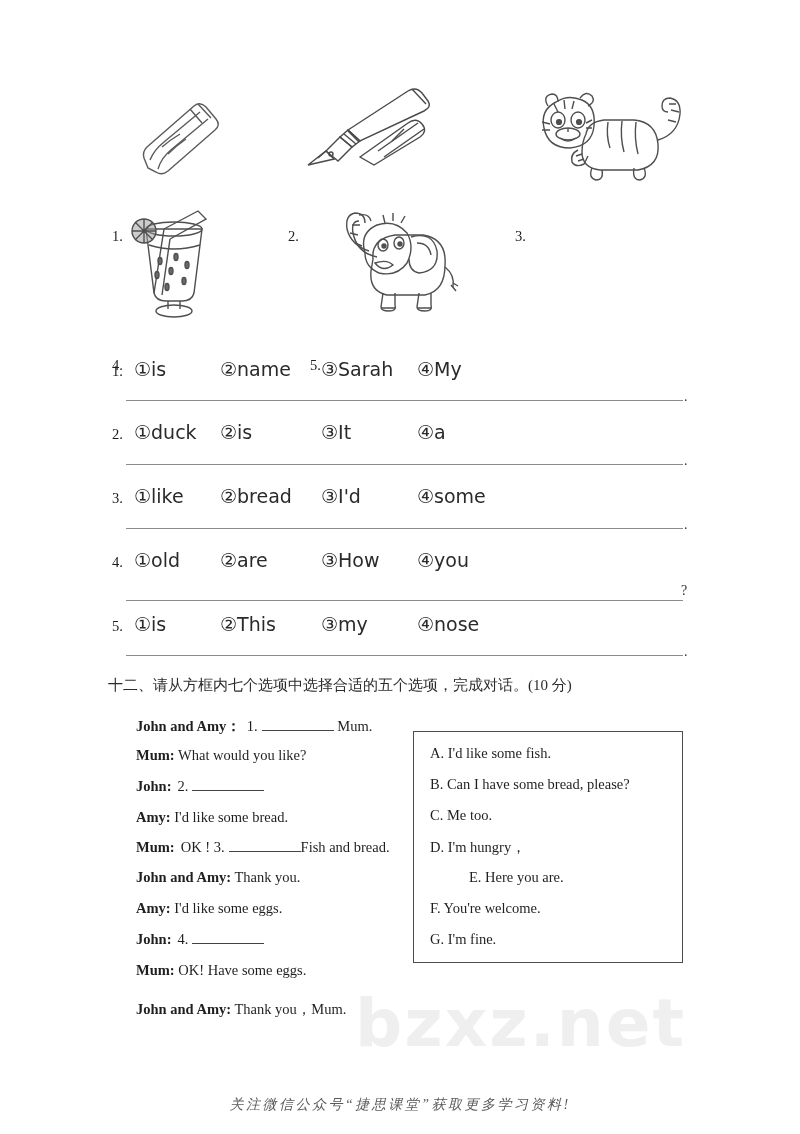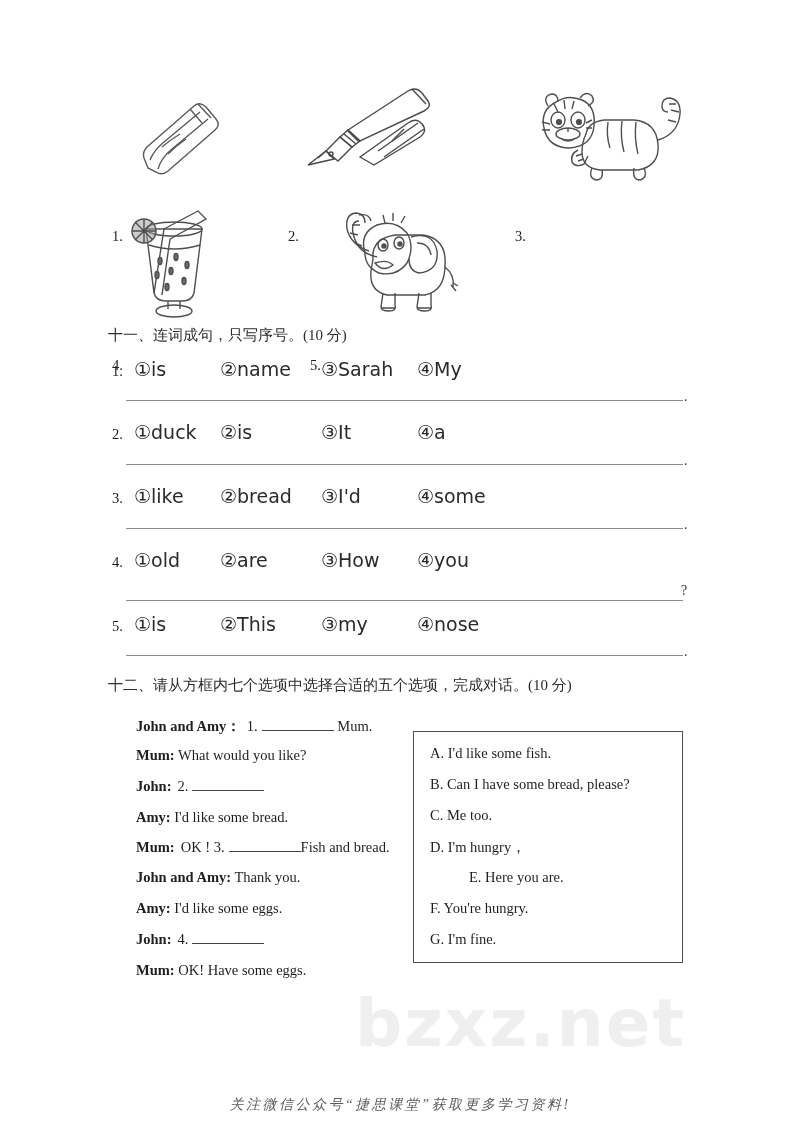--- a/index.html
+++ b/index.html
@@ -278,23 +278,20 @@
         <path d="M58 88 L56 102 Q56 106 64 106 Q72 106 70 100 L70 88"></path>
         <path d="M94 88 L92 102 Q92 106 100 106 Q108 106 106 100 L106 88"></path>
         <path d="M56 103 L70 103 M92 103 L106 103"></path>
 
         <path d="M120 62 Q130 70 128 82"></path>
         <path d="M126 80 L131 86 M128 78 L133 81"></path>
       </g>
     </svg>
   </div>
 
-  <div class="sec-head" style="left:108px;top:326px;">
-    <span>十一、连词成句，只写序号。</span><span class="paren">(10 分)</span>
-  </div>
 
   <div class="wq-row" style="top:358px;">
     <span class="wq-idx">1.</span><span class="wq-opt circ" style="width:86px;">①is</span><span class="wq-opt circ" style="width:101px;">②name</span><span class="wq-opt circ" style="width:96px;">③Sarah</span><span class="wq-opt circ">④My</span>
   </div>
   <div class="ans-line" style="top:400px;"></div>
   <div class="ans-punct" style="left:684px;top:389px;">.</div>
 
   <div class="wq-row" style="top:421px;">
     <span class="wq-idx">2.</span><span class="wq-opt circ" style="width:86px;">①duck</span><span class="wq-opt circ" style="width:101px;">②is</span><span class="wq-opt circ" style="width:96px;">③It</span><span class="wq-opt circ">④a</span>
   </div>
@@ -352,26 +349,29 @@
   </div>
 
   <div class="dlg-row" style="top:931px;">
     <span class="spk">John:</span><span style="margin-left:6px;">4.</span><span class="blank-u" style="width:72px;margin-left:4px;"></span>
   </div>
 
   <div class="dlg-row" style="top:962px;">
     <span class="spk">Mum:</span><span> OK! Have some eggs.</span>
   </div>
 
+  <div class="dlg-row" style="top:1000px;">
+    <span class="spk">John and Amy:</span><span> Thank you，Mum.</span>
+  </div>
 
   <div id="opt-box">
     <div class="opt-line" style="top:13px;">A. I'd like some fish.</div>
     <div class="opt-line" style="top:44px;">B. Can I have some bread, please?</div>
     <div class="opt-line" style="top:75px;">C. Me too.</div>
     <div class="opt-line" style="top:106px;">D. I'm hungry，</div>
     <div class="opt-line" style="top:137px;margin-left:39px;">E. Here you are.</div>
-    <div class="opt-line" style="top:168px;">F. You're hungry.</div>
+    <div class="opt-line" style="top:168px;">F. You're welcome.</div>
     <div class="opt-line" style="top:199px;">G. I'm fine.</div>
   </div>
 
   <div id="footer">关注微信公众号“捷思课堂”获取更多学习资料!</div>
 
 </div>
 
 </body></html>

